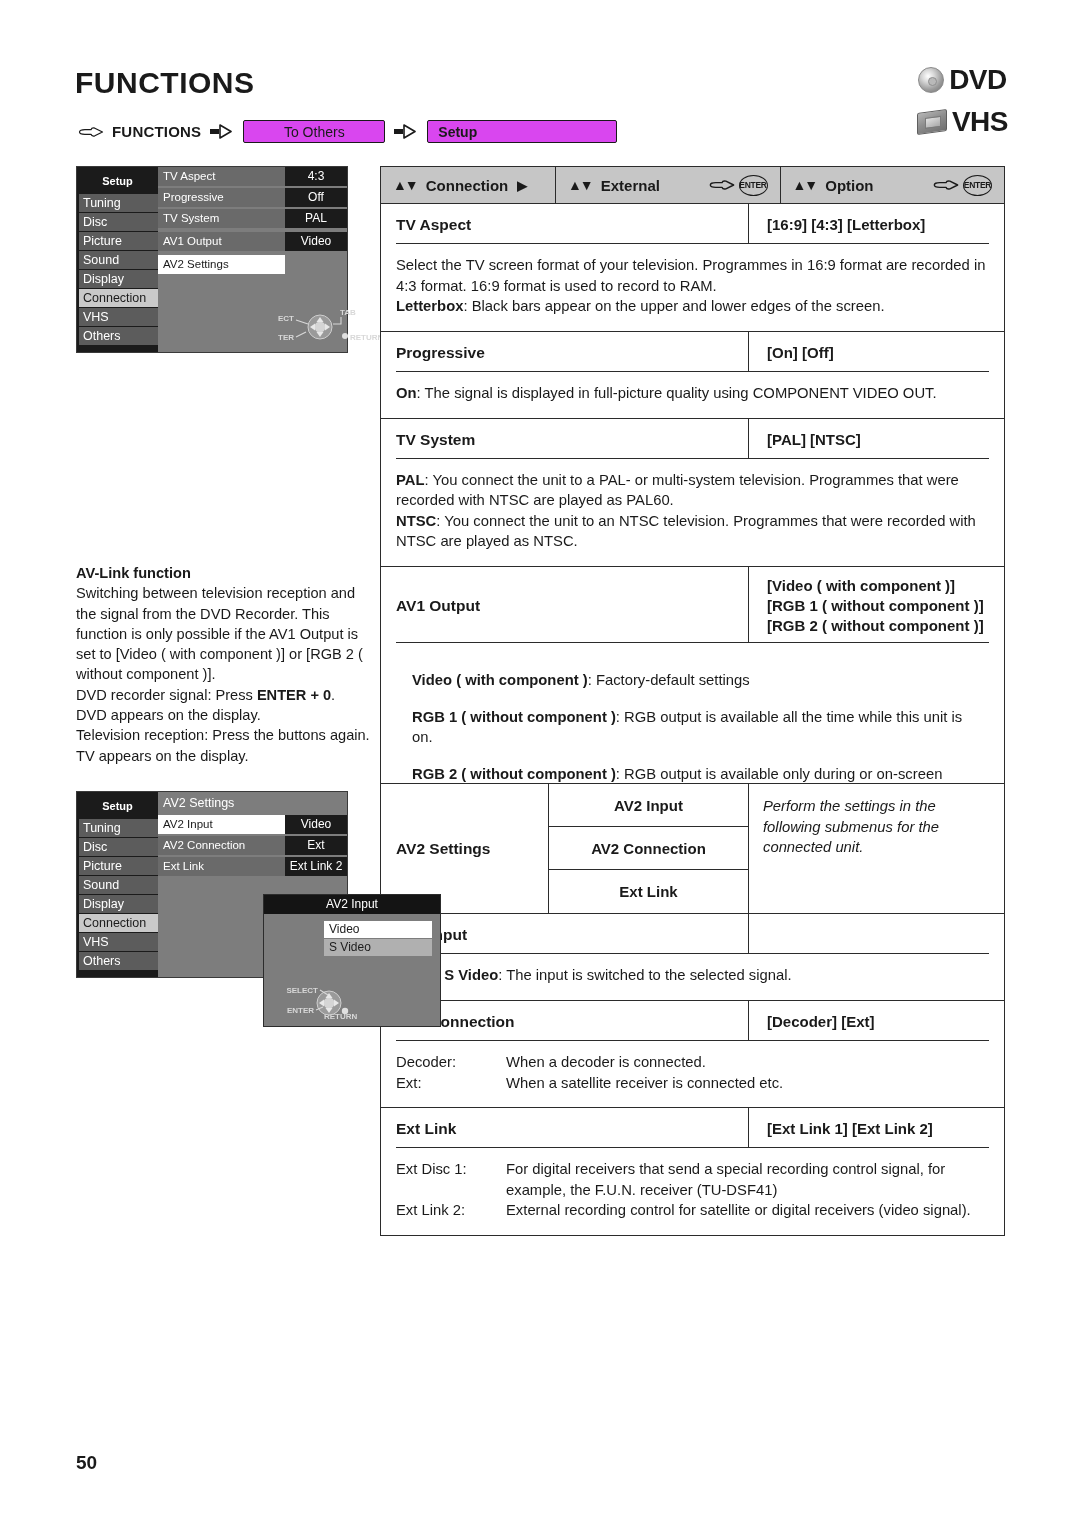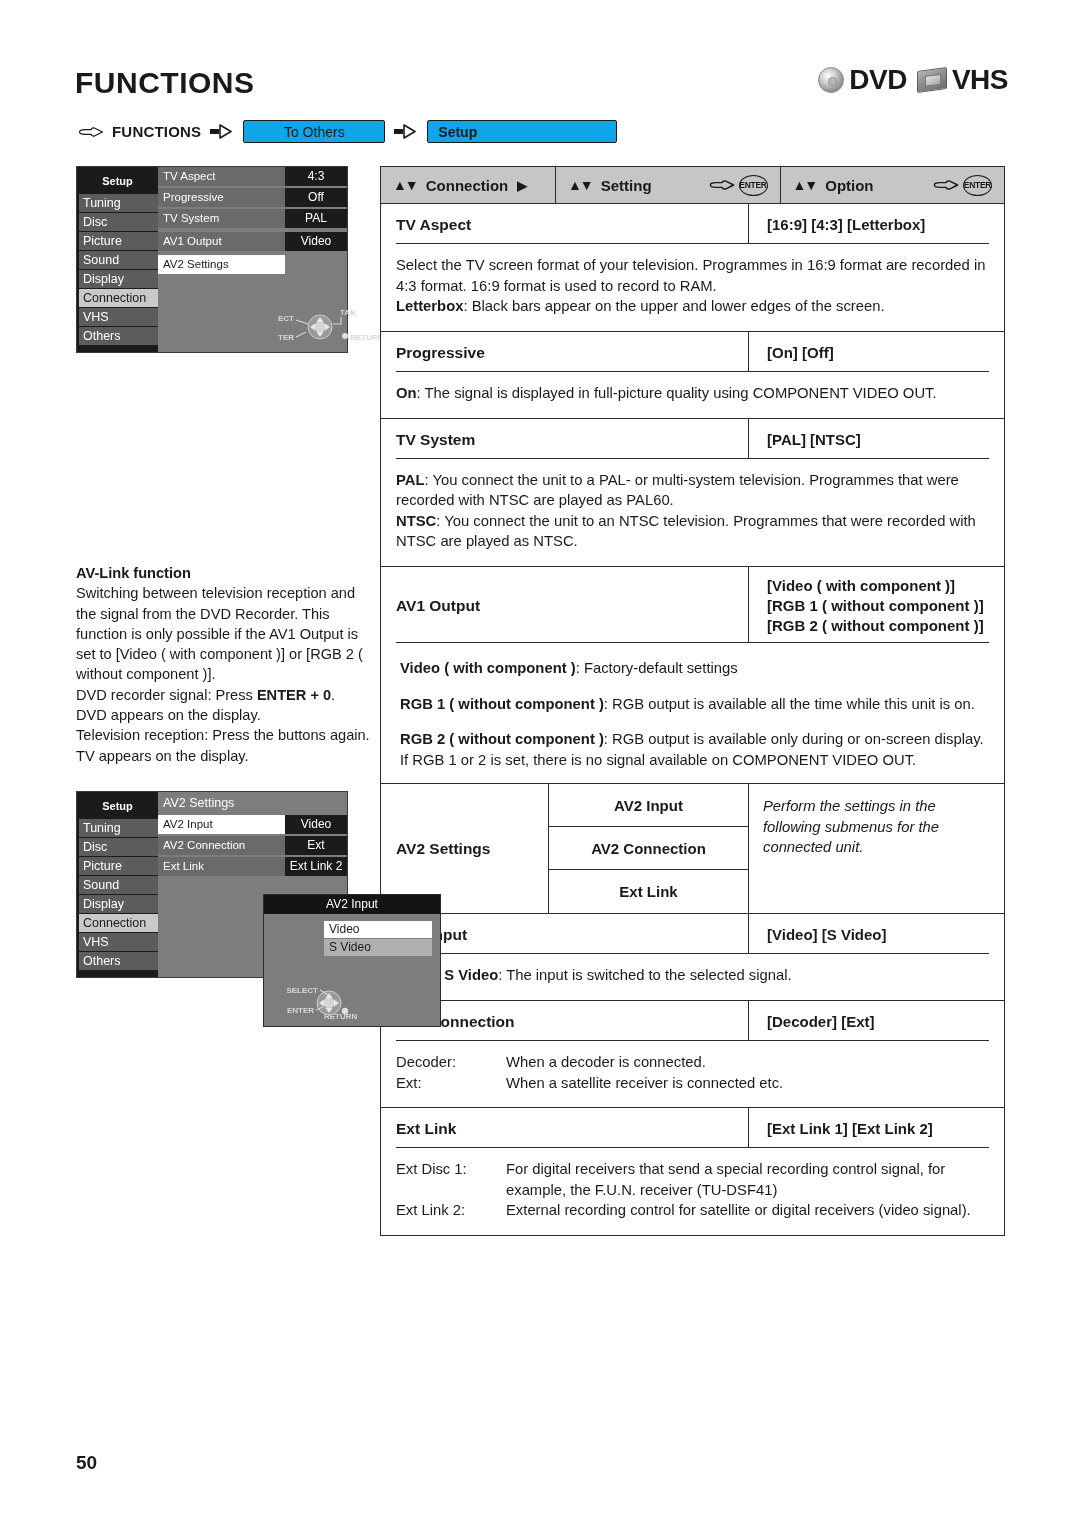--- a/index.html
+++ b/index.html
@@ -13,21 +13,21 @@
     overflow: hidden;
   }
 
   
   #page-title {
     position:absolute; left:75px; top:66px;
     font-size:30px; font-weight:bold; letter-spacing:0.5px;
   }
   #media-badges {
     position:absolute; right:72px; top:64px;
-    display:flex; align-items:center; gap:10px;
+    display:flex; align-items:center; gap:10px;flex-direction:column;
   }
   .badge { display:flex; align-items:center; gap:5px; }
   .badge-label { font-size:28px; font-weight:bold; letter-spacing:-0.5px; }
   .disc-icon {
     width:26px; height:26px; border-radius:50%;
     background: radial-gradient(circle at 38% 34%, #ffffff 0%, #d8d8d8 28%, #9c9c9c 62%, #6d6d6d 100%);
     border:1px solid #8a8a8a; position:relative;
   }
   .disc-icon::after {
     content:""; position:absolute; left:50%; top:50%;
@@ -50,21 +50,21 @@
   #breadcrumb {
     position:absolute; left:78px; top:120px;
     display:flex; align-items:center; gap:8px;
   }
   .hand-icon { width:26px; height:14px; }
   .crumb-root { font-size:15px; font-weight:bold; letter-spacing:0.2px; }
   .arrow-step { width:26px; height:15px; }
   .crumb-box {
     border:1.5px solid #1a1a1a; border-radius:2px;
     height:23px; display:flex; align-items:center; justify-content:center;
-    font-size:14px; padding:0 10px; background:#0ea5e9;
+    font-size:14px; padding:0 10px; background:#d946ef;
   }
   .crumb-box.wide { width:142px; }
   .crumb-box.wide2 { width:190px; justify-content:flex-start; font-weight:bold; }
 
   
   .osd {
     position:absolute;
     background:#7d7d7d;
     border:1px solid #3a3a3a;
     font-family:"Liberation Sans", sans-serif;
@@ -175,21 +175,21 @@
   .entry-opts {
     flex:1; padding:10px 0 8px 18px;
     font-size:15px; font-weight:bold;
     display:flex; flex-direction:column; justify-content:center; gap:3px;
   }
   .rule { height:1.3px; background:#2b2b2b; margin:0 15px; }
   .entry-desc {
     padding:11px 15px 14px 15px;
     font-size:14.8px; line-height:20.5px;
   }
-  .entry-desc p { margin:4px; }
+  .entry-desc p { margin:16px; }
   .entry-desc p + p { margin-top:15px; }
   .entry-desc b { font-weight:bold; }
 
   
   .composite { display:flex; align-items:stretch; }
   .comp-name {
     width:168px; font-size:15.5px; font-weight:bold;
     display:flex; align-items:center; padding-left:15px;
     border-right:1.3px solid #2b2b2b;
   }
@@ -367,21 +367,21 @@
 
 <div class="spec-table" id="table-connection">
   <div class="thead">
     <div class="th th-connection">
       <span class="updown">▲▼</span>
       <span>Connection</span>
       <span class="rtri">▶</span>
     </div>
     <div class="th th-setting">
       <span class="updown">▲▼</span>
-      <span>Setting</span>
+      <span>External</span>
       <span class="enter-group">
         <svg width="30" height="14" viewBox="0 0 34 18">
           <path d="M32 9 L22 4 Q18 3 17 6 L9 6 Q2 6 2 9 Q2 12 9 12 L17 12 Q18 15 22 14 Z" fill="none" stroke="#1a1a1a" stroke-width="1.8" stroke-linejoin="round"></path>
         </svg>
         <span class="enter-badge">ENTER</span>
       </span>
     </div>
     <div class="th th-option">
       <span class="updown">▲▼</span>
       <span>Option</span>
@@ -455,23 +455,20 @@
         <div>AV2 Connection</div>
         <div>Ext Link</div>
       </div>
       <div class="comp-right">Perform the settings in the following submenus for the connected unit.</div>
     </div>
   </div>
 
   <div class="entry">
     <div class="entry-head">
       <div class="entry-name">AV2 Input</div>
-      <div class="entry-opts">
-        <span>[Video] [S Video]</span>
-      </div>
     </div>
     <div class="rule"></div>
     <div class="entry-desc"><b>Video</b>, <b>S Video</b>: The input is switched to the selected signal.</div>
   </div>
 
   <div class="entry">
     <div class="entry-head">
       <div class="entry-name">AV2 Connection</div>
       <div class="entry-opts">
         <span>[Decoder]  [Ext]</span>

